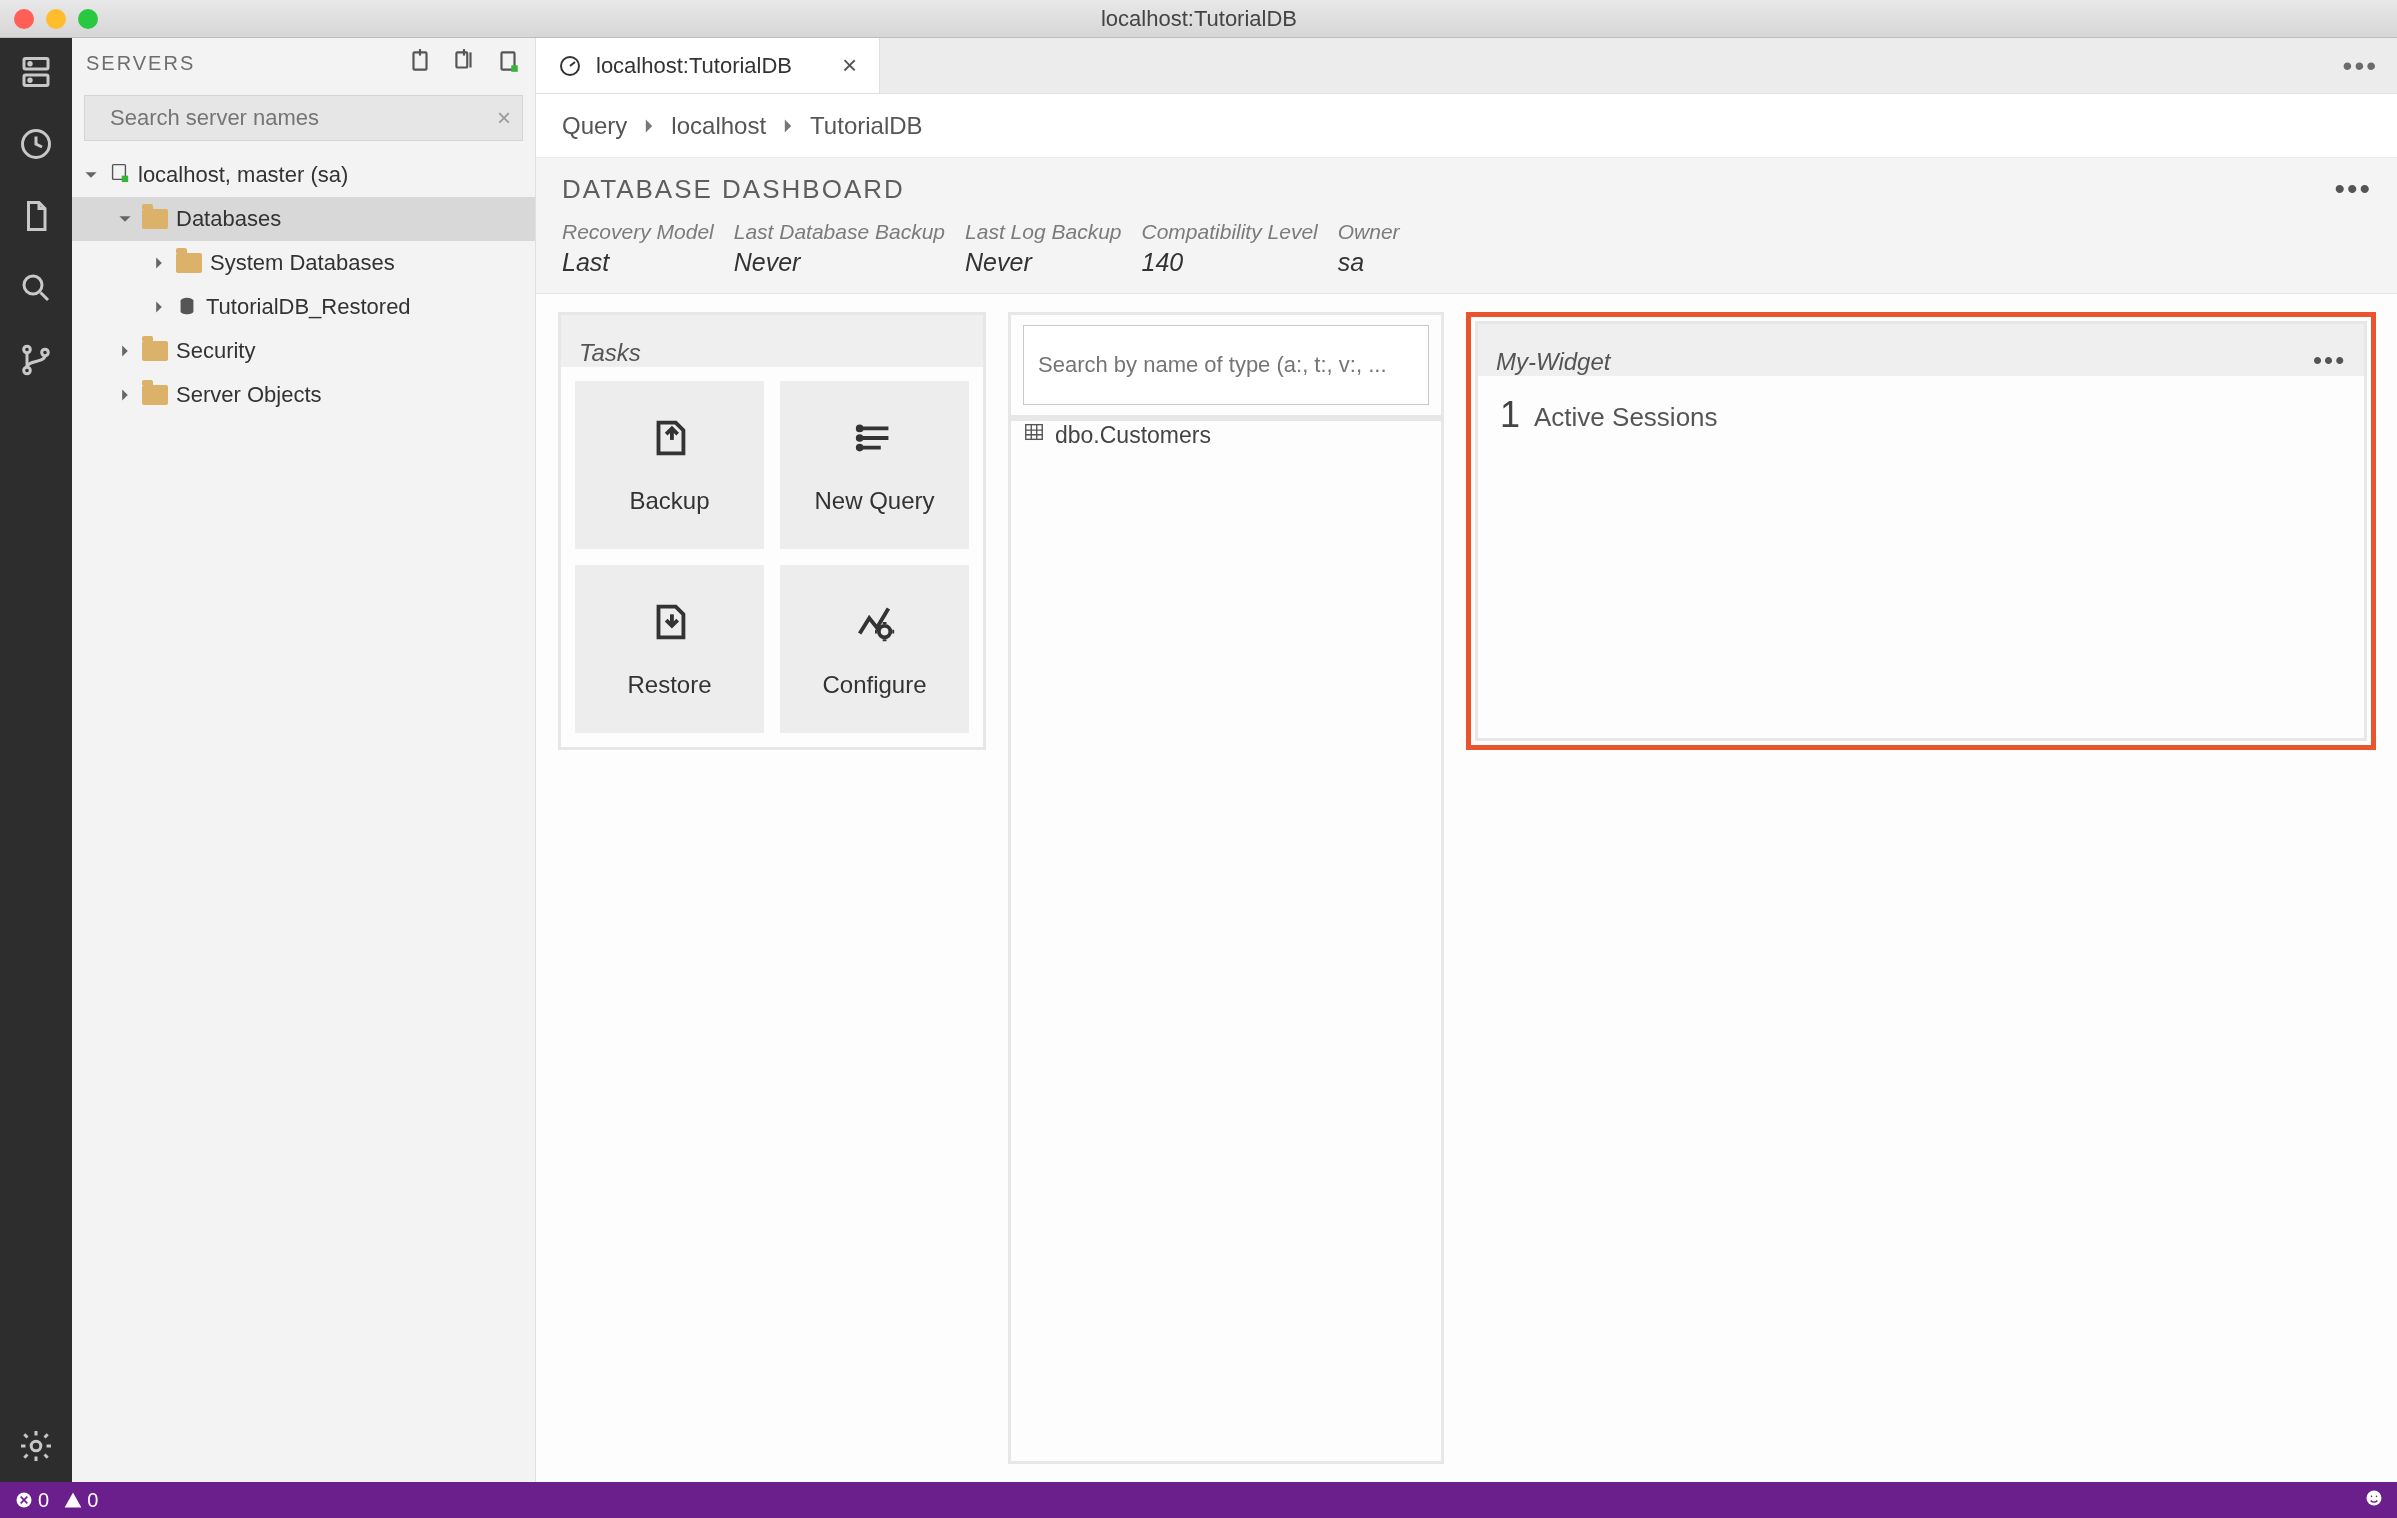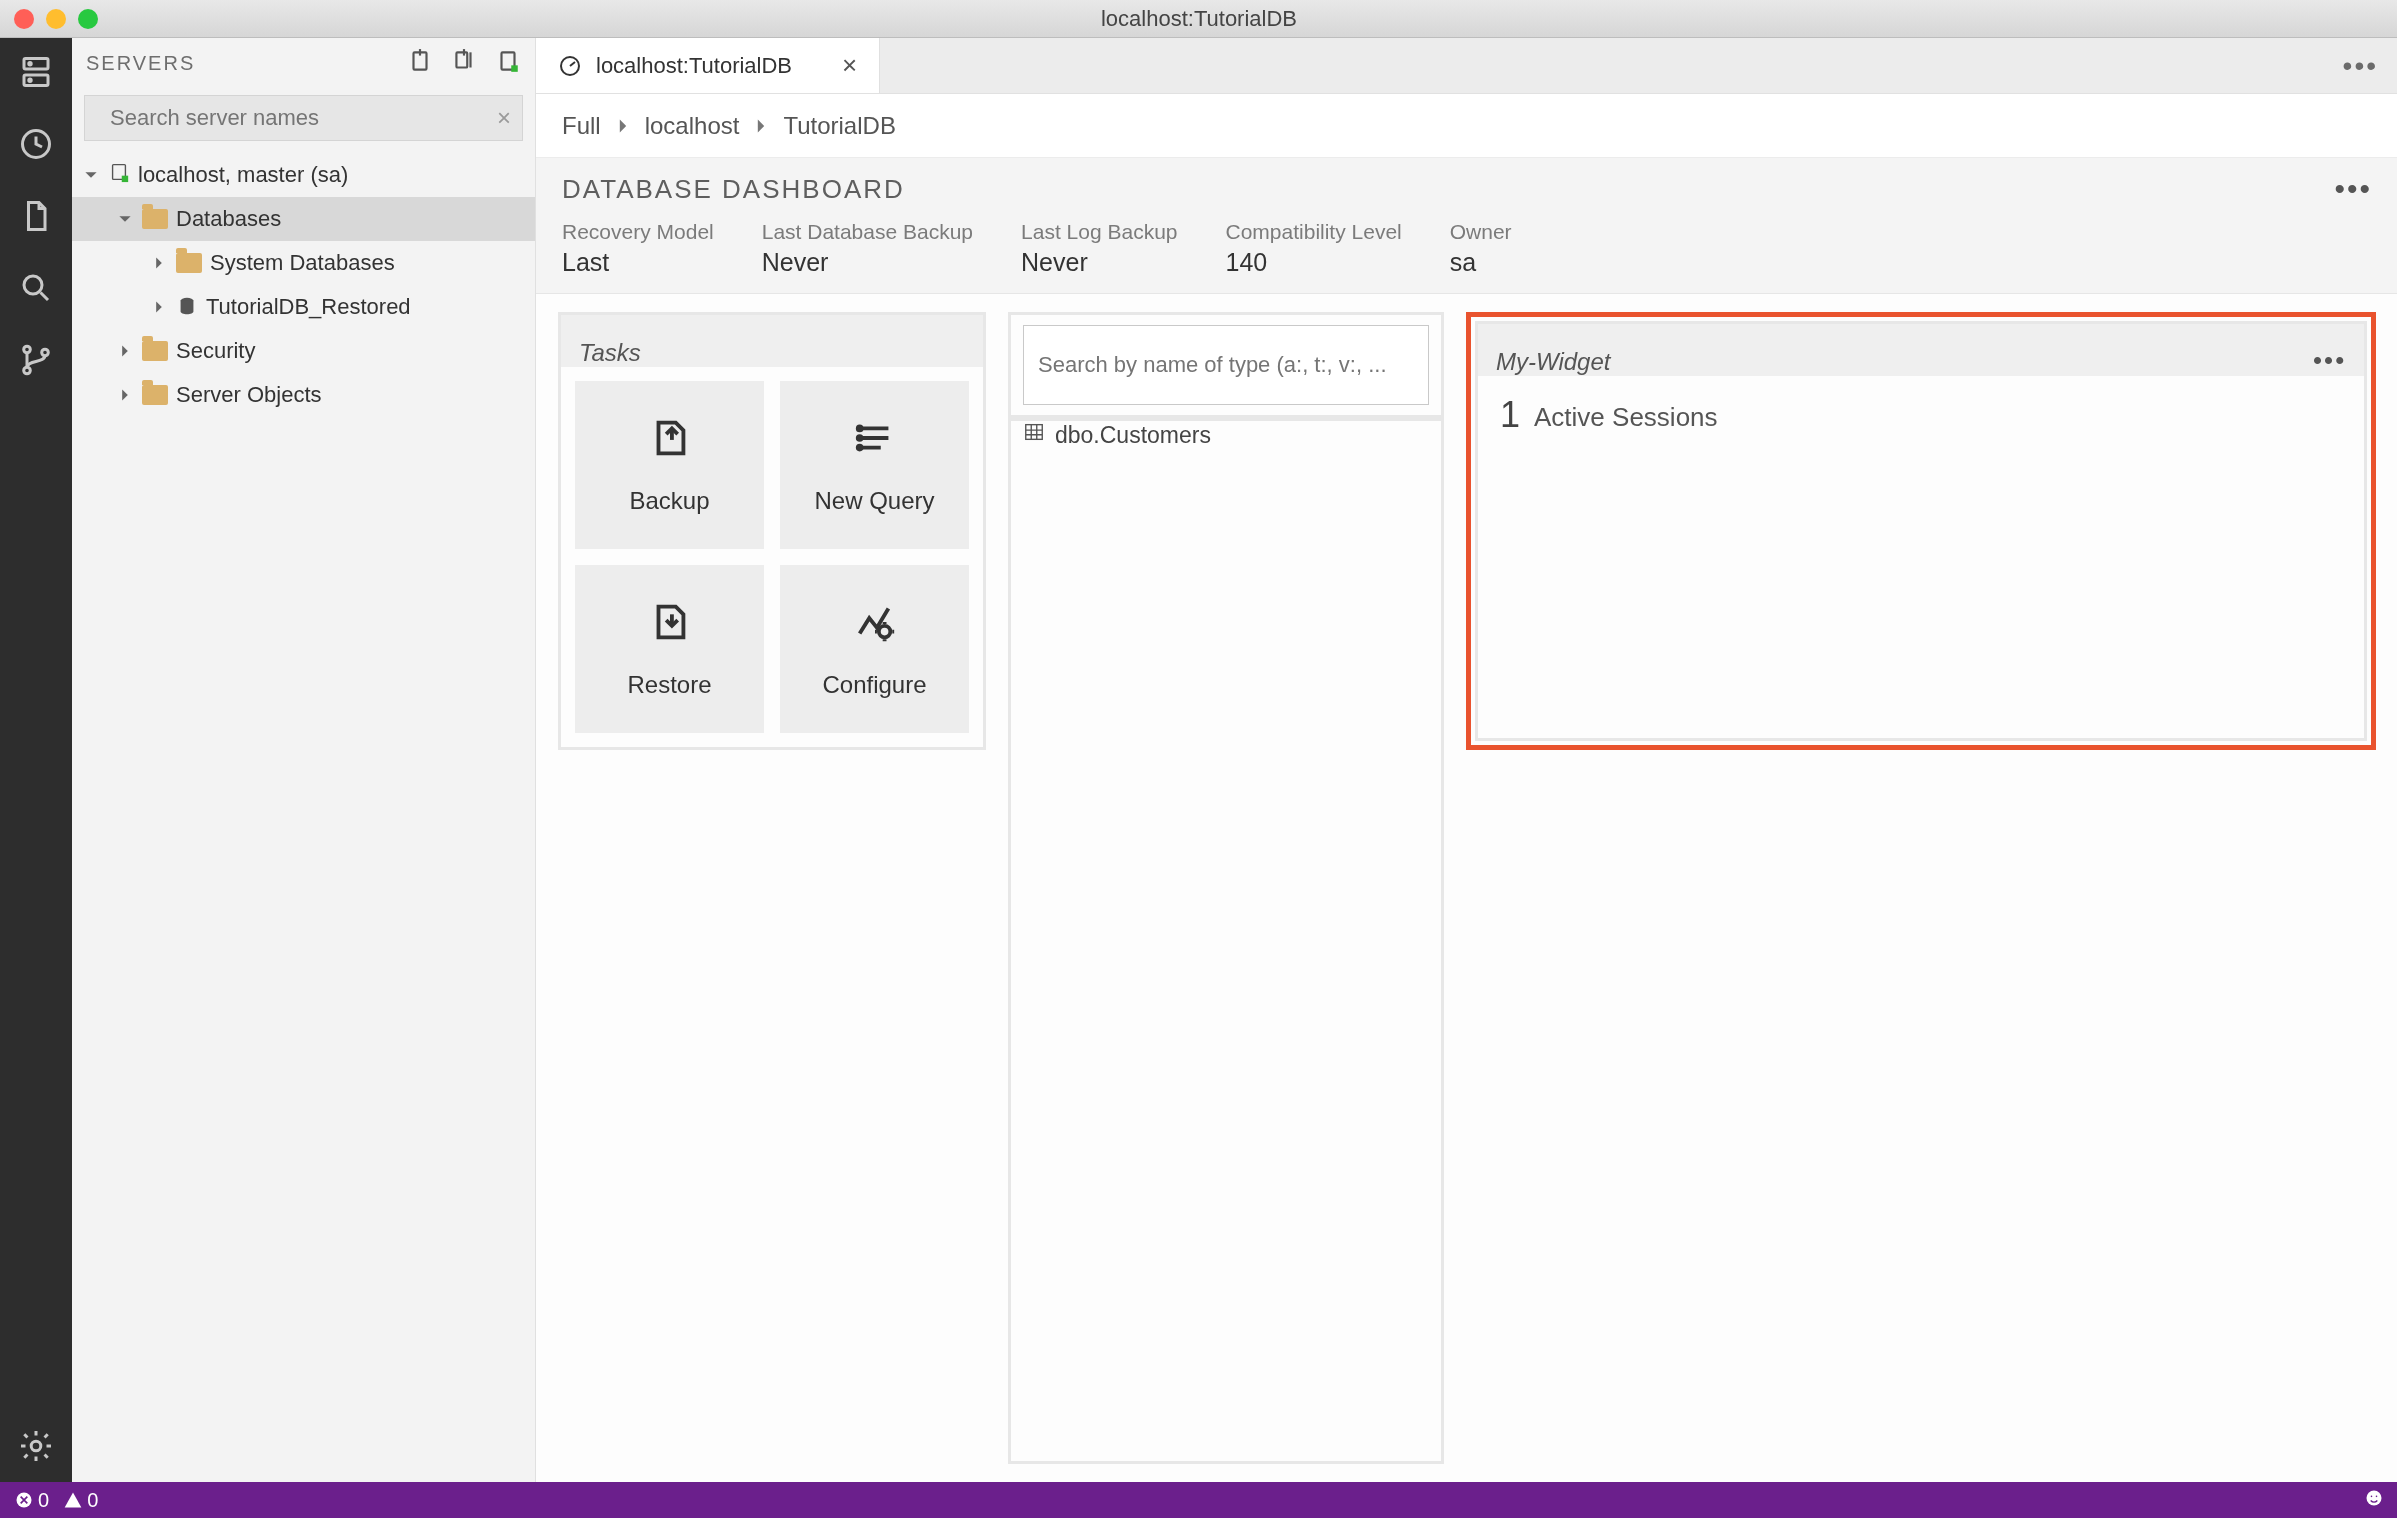--- a/index.html
+++ b/index.html
@@ -40,21 +40,21 @@
   .tab svg{width:24px;height:24px;}
   .tab-close{color:#555;font-size:26px;margin-left:36px;}
   .tabs .spacer{flex:1;}
   .tab-more{display:flex;align-items:center;padding:0 20px;color:#6b6b6b;font-size:28px;letter-spacing:2px;}
   .breadcrumbs{height:64px;display:flex;align-items:center;padding:0 26px;color:#555;font-size:24px;gap:14px;border-bottom:1px solid #ececec;}
   .chev svg{width:16px;height:16px;fill:#777;}
   .dash-head{background:#f4f4f4;border-bottom:1px solid #e6e6e6; padding:14px 26px 16px;}
   .dash-title-row{display:flex;align-items:center;justify-content:center;}
   .dash-title{color:#5e5e5e;font-size:26px;letter-spacing:2px;flex:1;}
   .more-dots{color:#555;font-size:30px;letter-spacing:2px;}
-  .dash-props{display:flex;gap:48px;margin-top:14px;}
+  .dash-props{display:flex;gap:20px;margin-top:14px;font-style:italic;}
   .prop-label{color:#7b7b7b;font-size:21px;}
   .prop-val{color:#333;font-size:25px;margin-top:4px;}
   
   .content{flex:1;background:#fdfdfd;padding:18px 22px;display:flex;gap:22px;}
   .panel{border:3px solid #e7e7e7;}
   .col1{width:428px;}
   .col2{width:436px;display:flex;flex-direction:column;}
   .col3{flex:1;}
   .tasks-panel{height:438px;display:flex;flex-direction:column;}
   .panel-head{background:#efefef;height:52px;display:flex;align-items:flex-end;padding:0 18px;color:#555;font-size:24px;font-style:italic;}
@@ -227,21 +227,21 @@
             <path d="M12 12l5-4" stroke="#333" stroke-width="2"></path>
           </svg>
         <span>localhost:TutorialDB</span>
         <span class="tab-close">×</span>
       </div>
       <div class="spacer"></div>
       <div class="tab-more">•••</div>
     </div>
 
     <div class="breadcrumbs">
-      <span>Full</span>
+      <span>Query</span>
       <span class="chev"><svg viewBox="0 0 10 10">
             <path d="M3 1l4 4-4 4z"></path>
           </svg></span>
       <span>localhost</span>
       <span class="chev"><svg viewBox="0 0 10 10">
             <path d="M3 1l4 4-4 4z"></path>
           </svg></span>
       <span>TutorialDB</span>
     </div>
 

